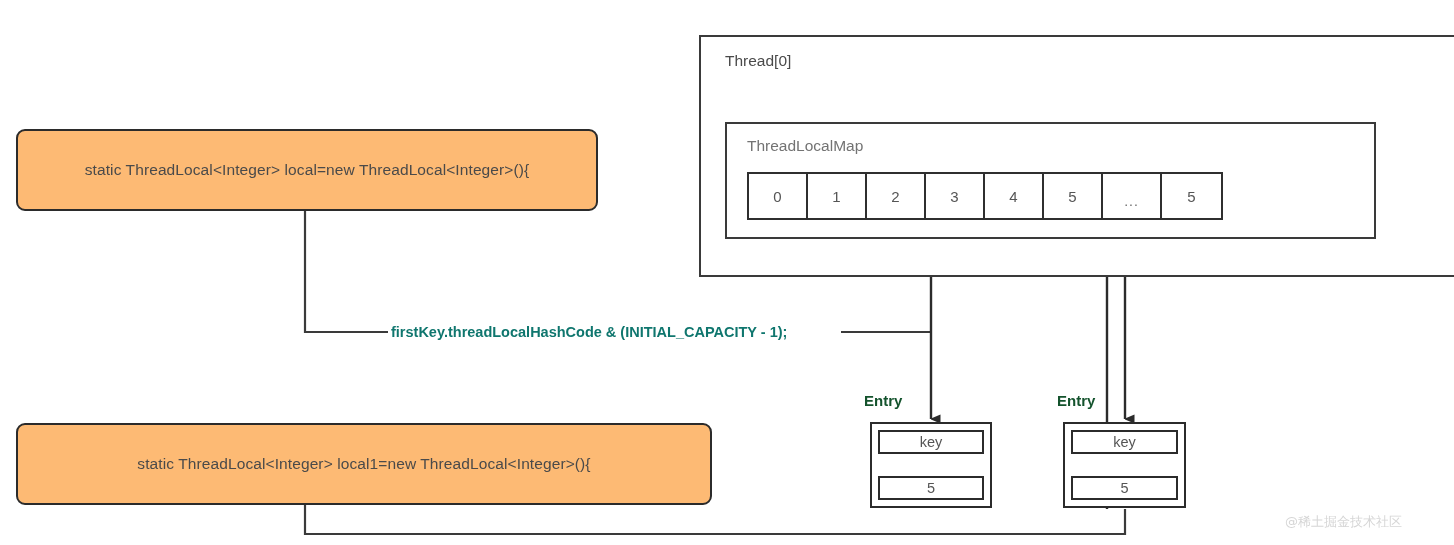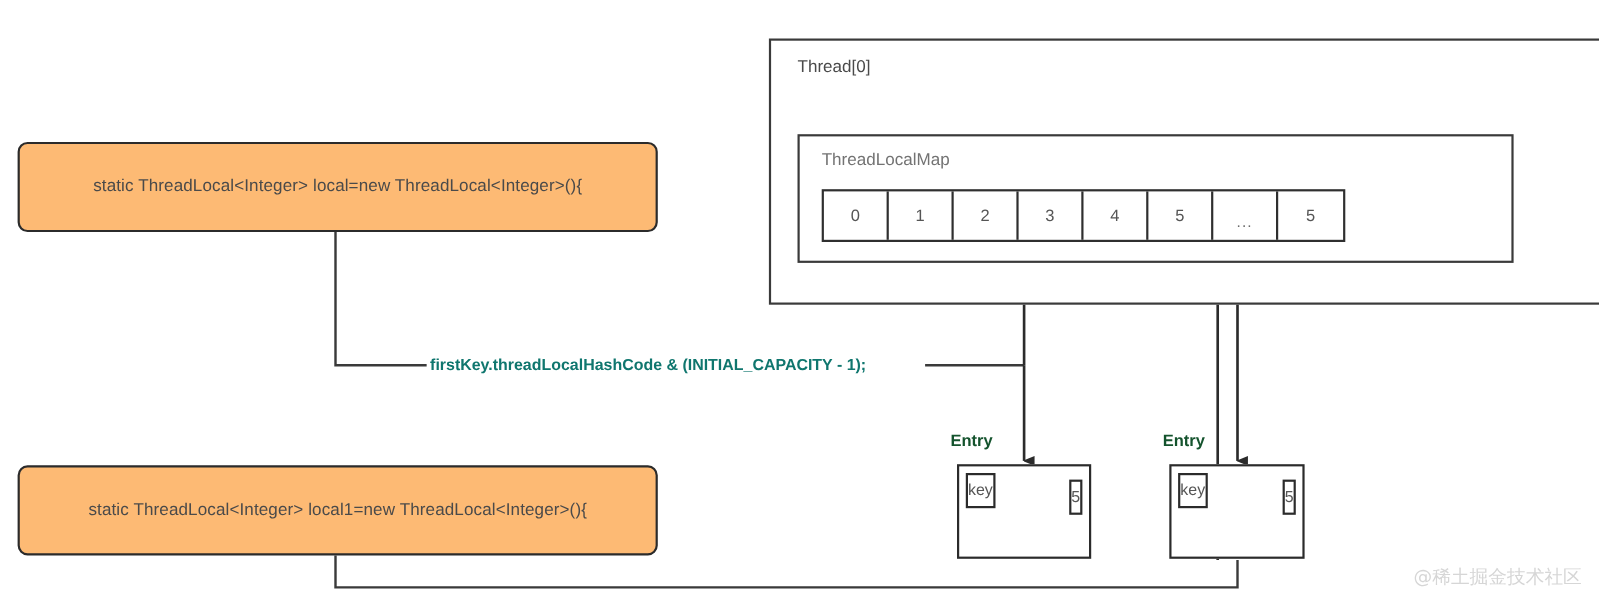--- a/index.html
+++ b/index.html
@@ -94,21 +94,21 @@
     padding-bottom: 9px;
   }
   
   .entry-box {
     position: absolute;
     box-sizing: border-box;
     border: 2.4px solid #2b2b2b;
     background: #ffffff;
     padding: 6px;
     display: flex;
-    flex-direction: row;
+    flex-direction: column;
     justify-content: space-between;
     gap: 16px;
   }
   .entry-cell {
     box-sizing: border-box;
     border: 2.2px solid #2b2b2b;
     background: #ffffff;
     height: 32px;
     display: flex;
     align-items: center;
@@ -131,21 +131,21 @@
     position: absolute;
     font-size: 14.5px;
     font-weight: bold;
     color: #0f766e;
     white-space: nowrap;
     background: #ffffff;
     padding: 0 3px;
   }
   .watermark {
     position: absolute;
-    font-size: 17px;
+    font-size: 13px;
     color: #d6d6d6;
     white-space: nowrap;
     font-family: "DejaVu Sans", sans-serif;
     text-align: right;
   }
 </style>
 </head>
 <body>
 
 <div id="canvas">
@@ -178,21 +178,21 @@
       <path d="M1107,509 L1107,233" marker-end="url(#arrow-up)"></path>
 
       <path d="M1125,217 L1125,419" marker-end="url(#arrow-down)"></path>
     </g>
   </svg>
 
   <div class="code-box" style="left:16px; top:129px; width:582px; height:82px;">
     <span class="code-text">static ThreadLocal&lt;Integer&gt; local=new ThreadLocal&lt;Integer&gt;(){</span>
   </div>
 
-  <div class="code-box" style="left:16px; top:423px; width:582px; height:82px;">
+  <div class="code-box" style="left:16px; top:423px; width:696px; height:82px;">
     <span class="code-text">static ThreadLocal&lt;Integer&gt; local1=new ThreadLocal&lt;Integer&gt;(){</span>
   </div>
 
   <div class="thread-box" style="left:699px; top:35px; width:770px; height:242px;">
     <div class="thread-label" style="left:24px; top:15px;">Thread[0]</div>
 
     <div class="map-box" style="left:24px; top:85px; width:651px; height:117px;">
       <div class="map-label" style="left:20px; top:13px;">ThreadLocalMap</div>
 
       <div class="slot-row" style="left:20px; top:48px; height:48px;">

